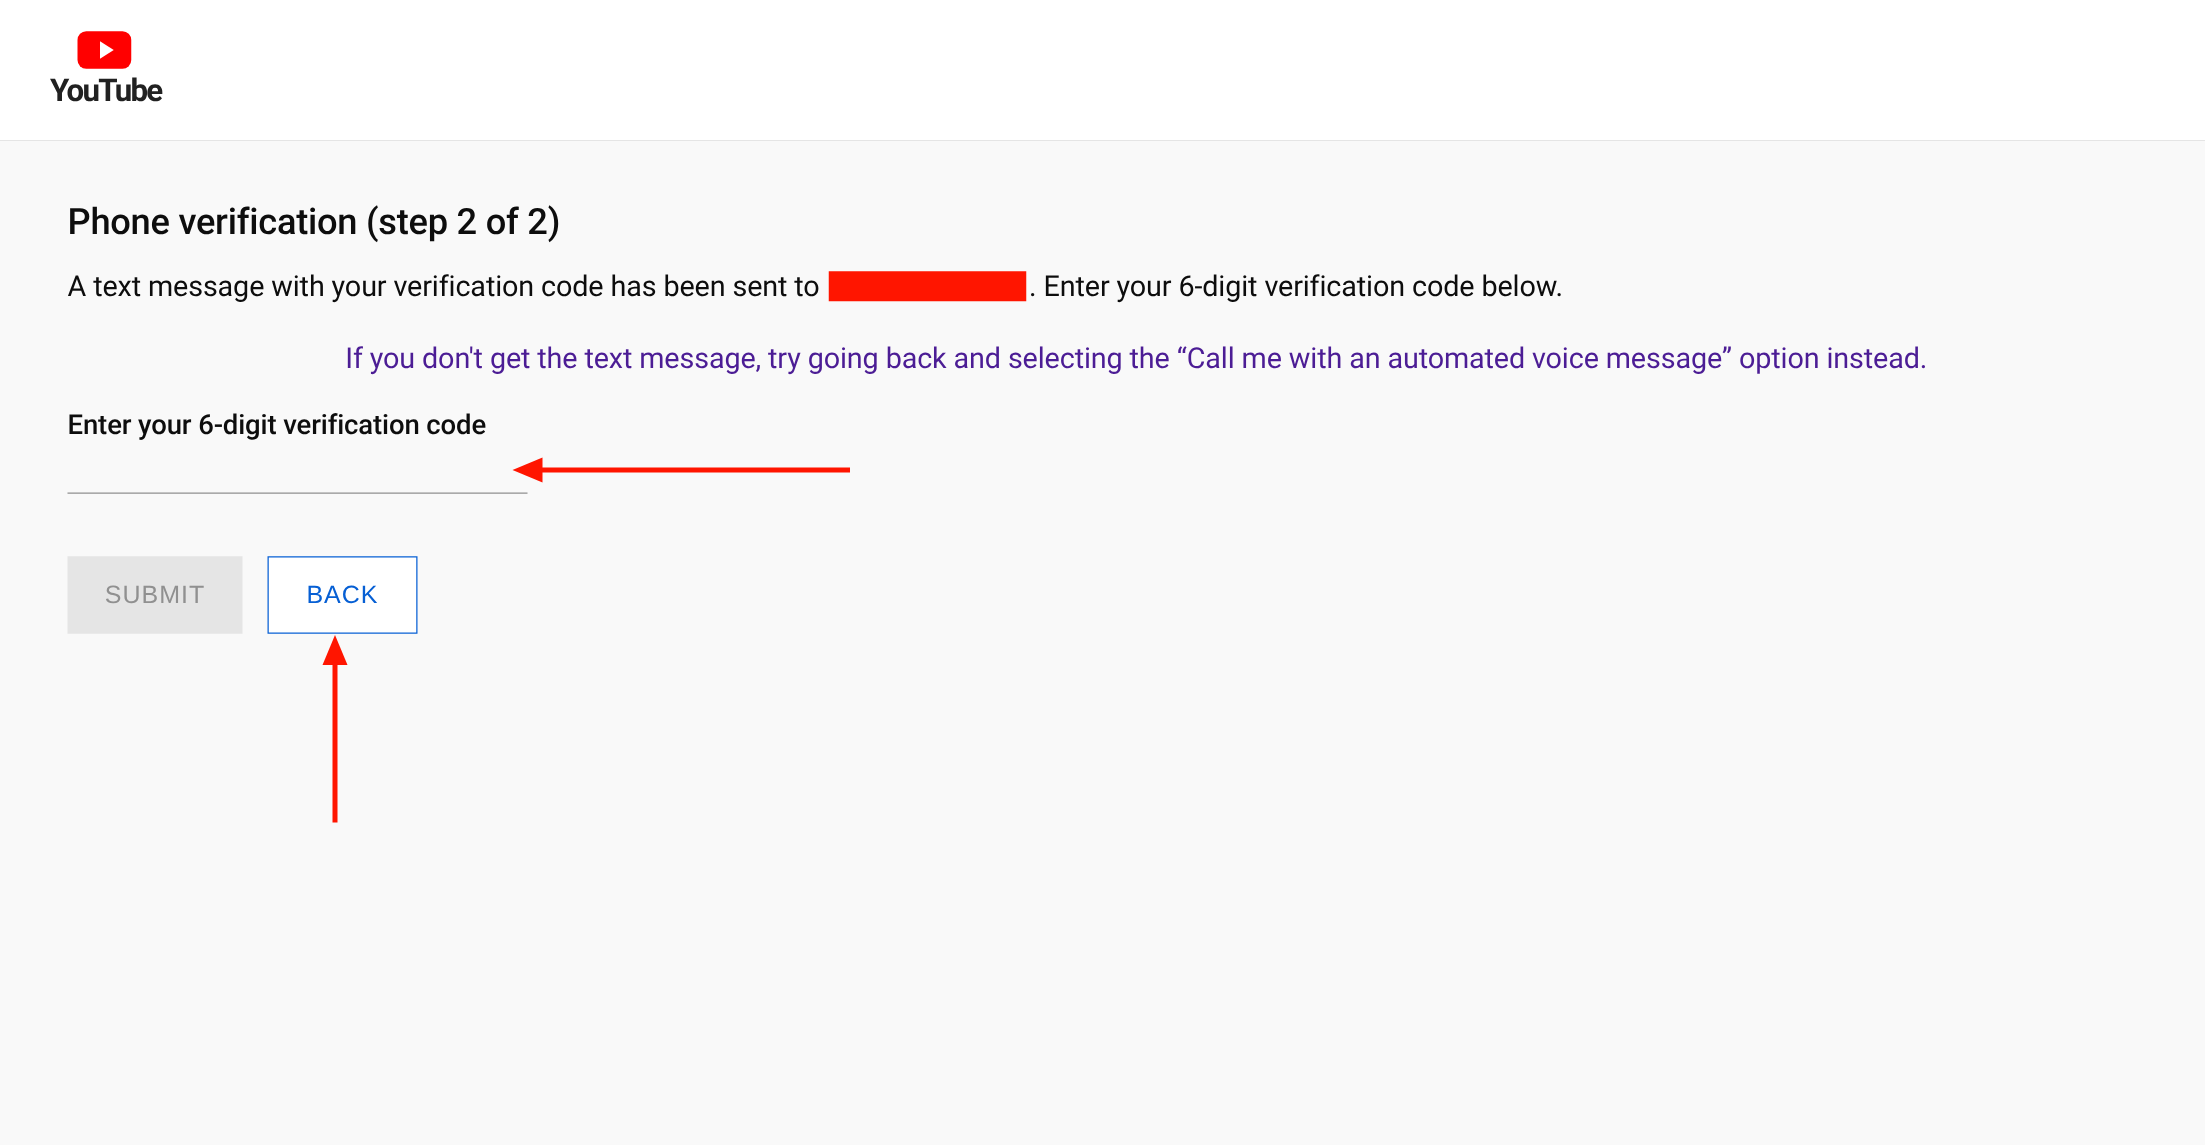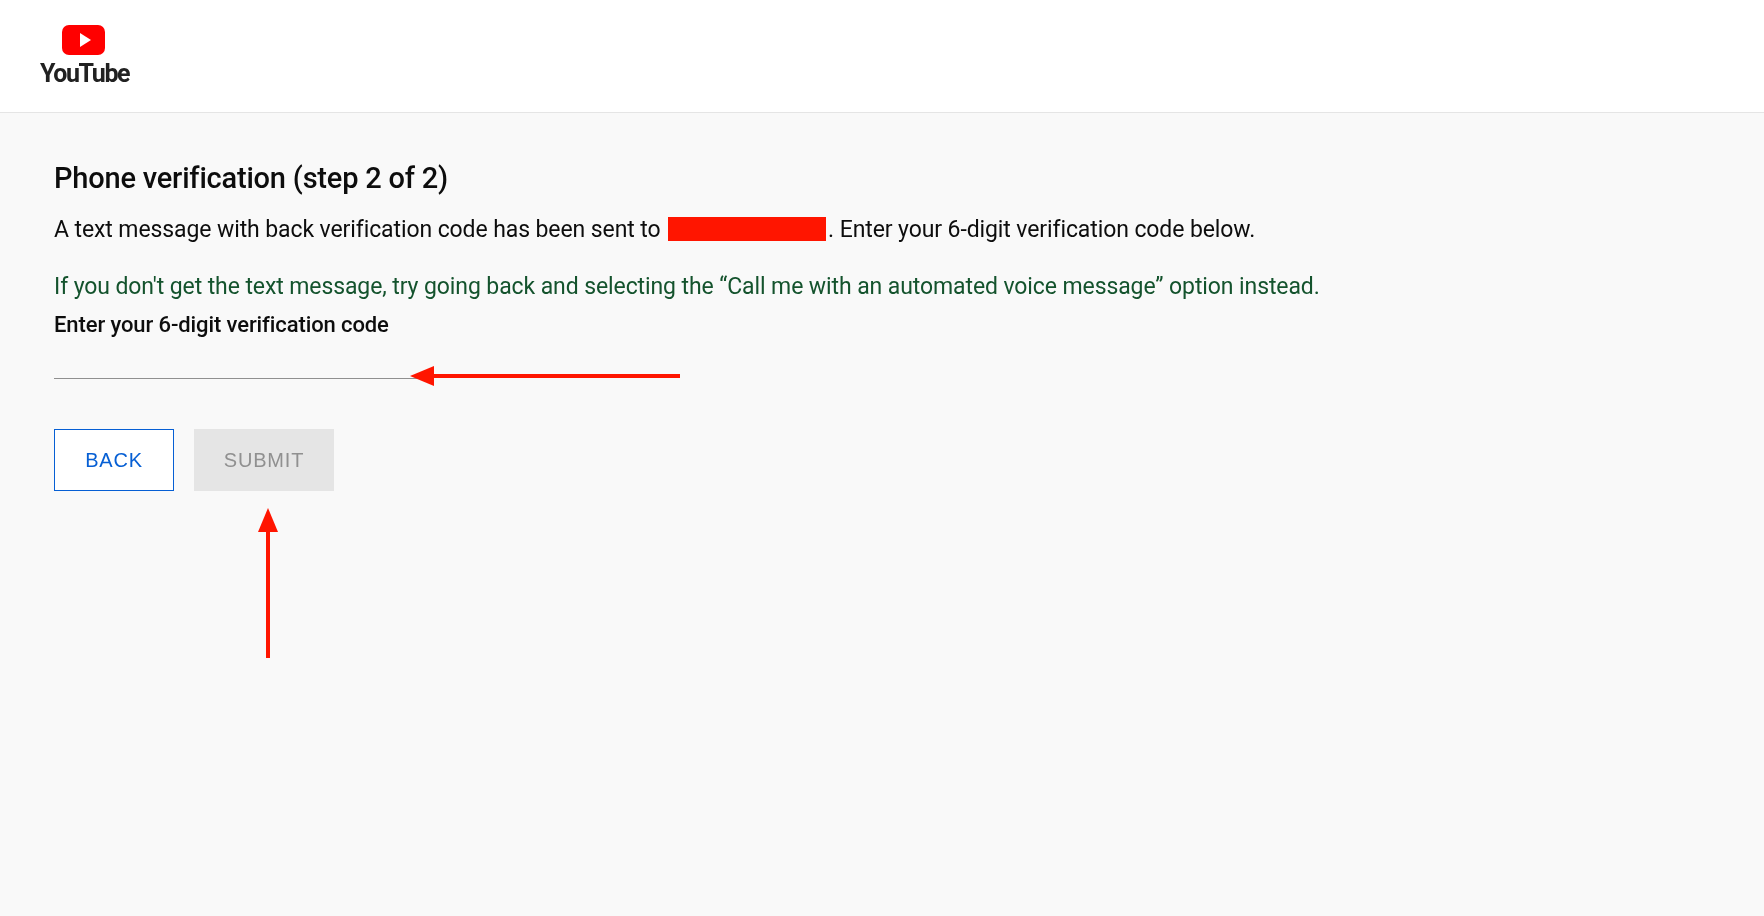--- a/index.html
+++ b/index.html
@@ -78,24 +78,25 @@
       width: 158px;
       height: 24px;
       background: #ff1500;
       vertical-align: middle;
       margin: 0 2px;
       position: relative;
       top: -2px;
     }
     .help-text {
       font-size: 23px;
-      color: #14532d;
+      color: #4c1d95;
       line-height: 1.5;
-      margin-bottom: 8px;
+      margin-bottom: 24px;
       letter-spacing: -0.1px;
+      text-align: center;
     }
     .input-label {
       font-size: 22px;
       font-weight: 500;
       color: #0d0d0d;
       letter-spacing: -0.1px;
     }
     .code-input {
       width: 368px;
       border: none;
@@ -197,32 +198,32 @@
       <div class="logo-play"></div>
     </div>
     <span class="logo-text">YouTube</span>
   </div>
 </div>
 
 <div class="content-area">
   <h1 class="page-title">Phone verification (step 2 of 2)</h1>
 
   <p class="description-line">
-    <span>A text message with back verification code has been sent to </span><span class="redacted"></span><span>. Enter your 6-digit verification code below.</span>
+    <span>A text message with your verification code has been sent to </span><span class="redacted"></span><span>. Enter your 6-digit verification code below.</span>
   </p>
 
   <p class="help-text">If you don't get the text message, try going back and selecting the “Call me with an automated voice message” option instead.</p>
 
   <div class="input-label">Enter your 6-digit verification code</div>
 
   <input type="text" class="code-input" value="" style="">
 
   <div class="button-row">
+    <button class="btn btn-submit" disabled="">SUBMIT</button>
     <button class="btn btn-back">BACK</button>
-    <button class="btn btn-submit" disabled="">SUBMIT</button>
   </div>
 </div>
 
 <div class="annotation arrow-horizontal">
   <div class="head"></div>
   <div class="shaft"></div>
 </div>
 <div class="annotation arrow-vertical">
   <div class="head"></div>
   <div class="shaft"></div>

